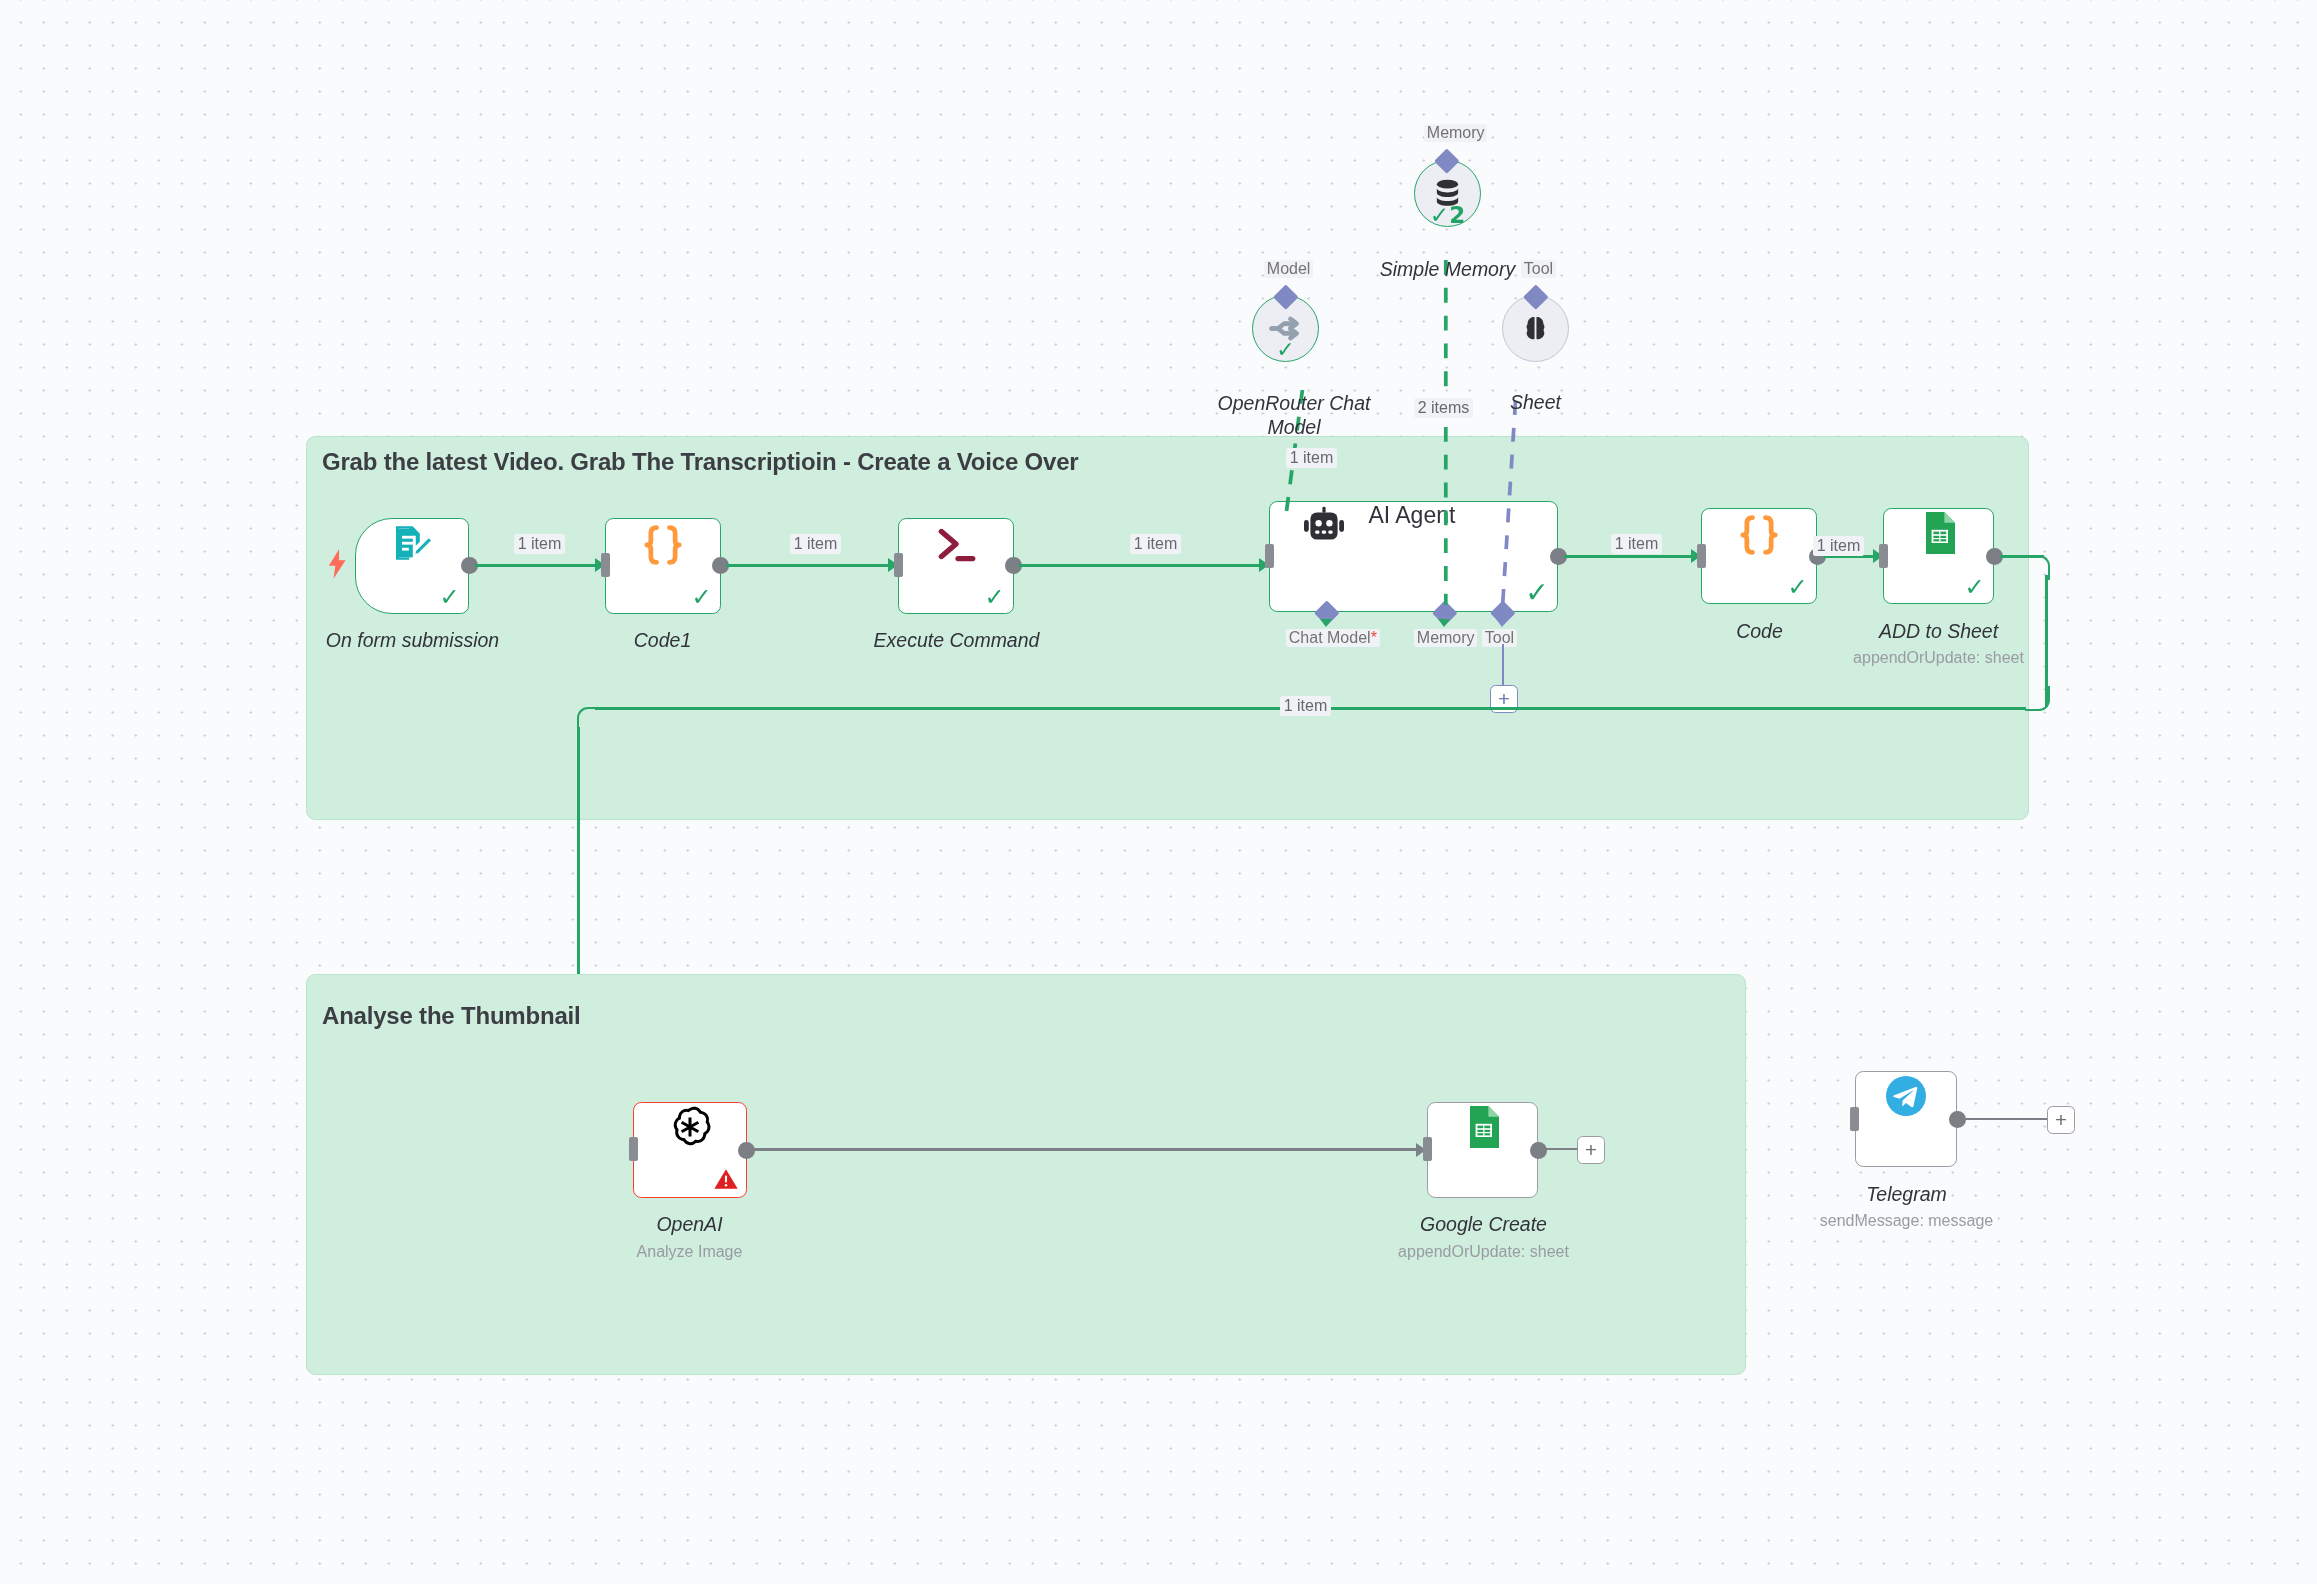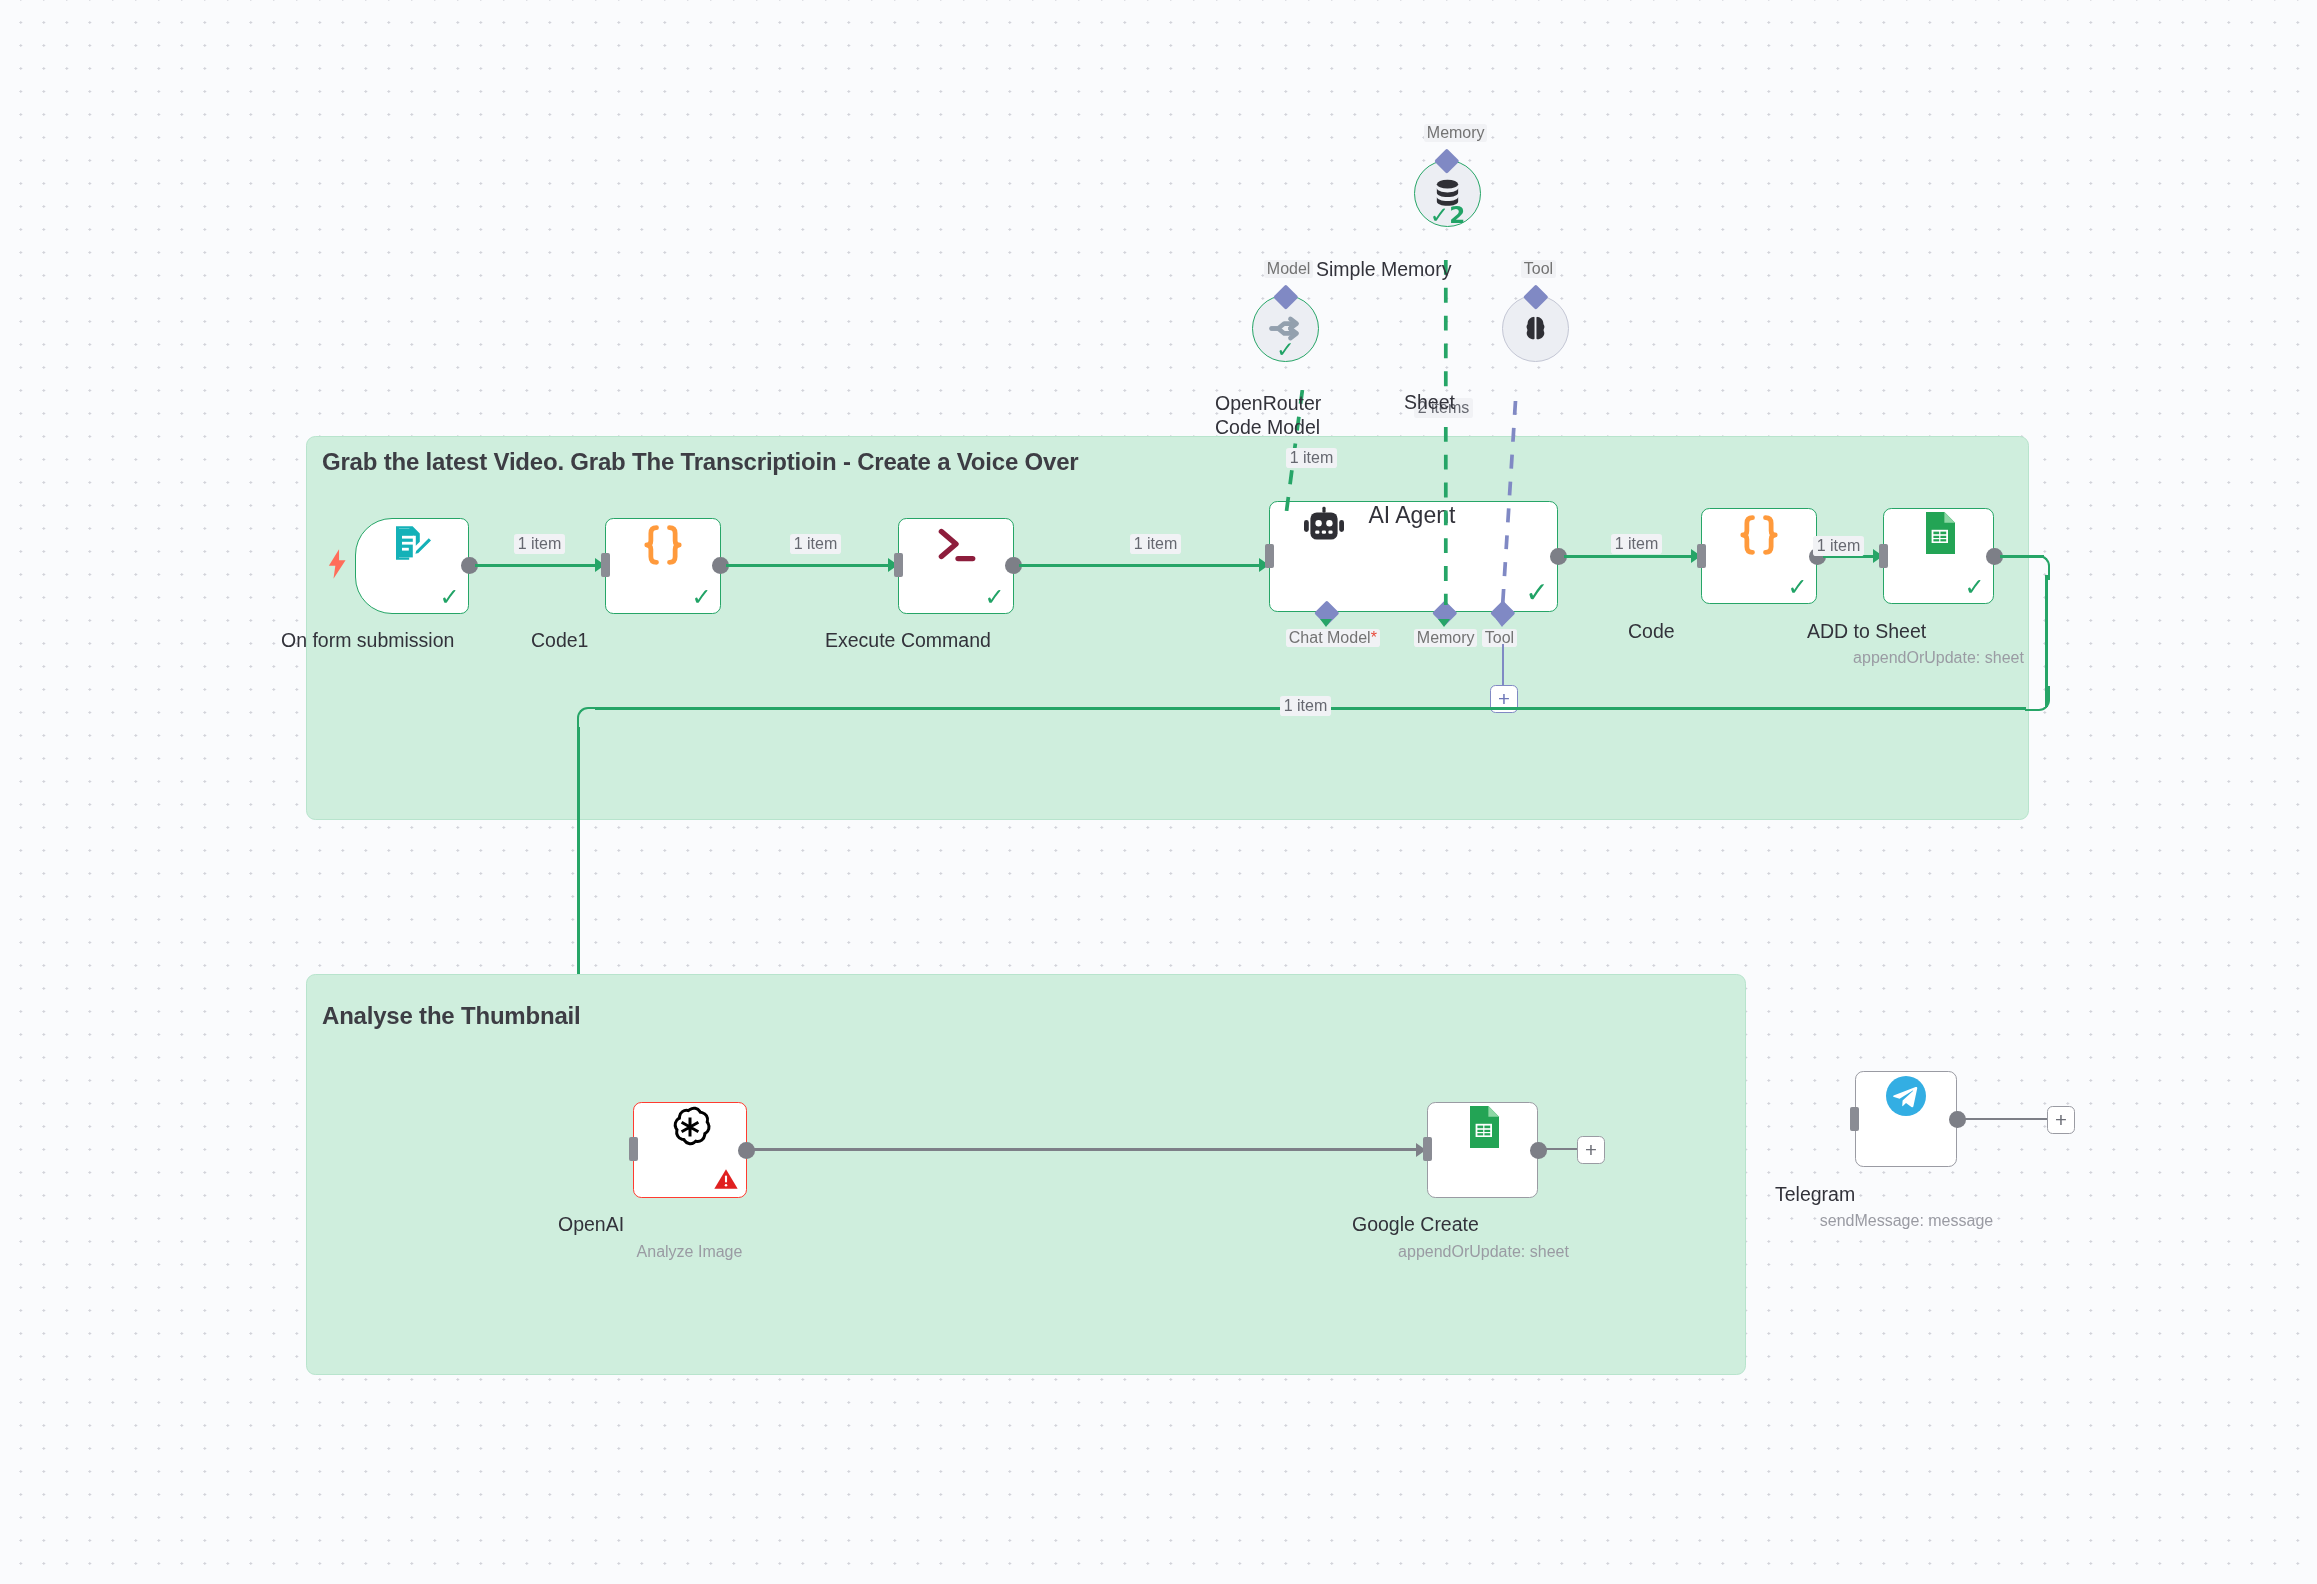--- a/index.html
+++ b/index.html
@@ -41,24 +41,25 @@
     box-sizing:border-box;
     display:flex;align-items:flex-start;justify-content:center;
   }
   .node.trigger{border-top-left-radius:37px;border-bottom-left-radius:37px;}
   .node.grey{border-color:#9a9ba3;}
   .node.red{border-color:#ff3b30;}
   .node.wide{justify-content:flex-start;}
   .node-icon{display:flex;align-items:center;justify-content:center;}
   .node-title{
     position:absolute;
-    text-align:left;
+    text-align:center;
     font-size:19.5px;
     color:#32323a;
     white-space:nowrap;
+    font-style:italic;
   }
   .node-sub{
     position:absolute;
     text-align:center;
     font-size:16px;
     color:#9a9ba3;
     white-space:nowrap;
   }
   .agent-label{
     font-size:23px;color:#32323a;margin-left:20.4px;
@@ -312,21 +313,21 @@
       <path d="M3 12h4.2l4-3.2h4.4"></path>
       <path d="M3 12h4.2l4 3.2h4.4"></path>
       <path d="M15.2 5.8l4 3-4 3"></path>
       <path d="M15.2 12.2l4 3-4 3"></path>
     </svg>
   </span>
   <span style="position:absolute;bottom:-0.9px;left:50%;transform:translateX(-50%);color:#21a366;font-size:22px;font-weight:bold;font-family:'DejaVu Sans',sans-serif;">✓</span>
 </div>
 <div class="diamond" style="left:1277px;top:288px;"></div>
 <div class="port-label" style="left:1264px;top:260px;">Model</div>
-<div class="node-title" style="left:1215px;top:391px;width:158px;white-space:normal;line-height:1.25;">OpenRouter Code Model</div>
+<div class="node-title" style="left:1215px;top:391px;width:158px;white-space:normal;line-height:1.25;">OpenRouter Chat Model</div>
 
 <div class="dashline" style="left:1495px;top:401px;">
   <svg width="28" height="206" viewBox="0 0 30 222">
       <line x1="22" y1="0" x2="8" y2="222" stroke="#8089c4" stroke-width="4" stroke-dasharray="15 14"></line>
     </svg>
 </div>
 <div class="circle-node grey" style="left:1502px;top:295px;">
   <span class="node-icon">
     <svg width="33" height="33" viewBox="0 0 24 24" fill="#2f2f35">
       <path d="M11.3 3.4c-2.8 0-5 2.2-5 4.7 0 1-.8 1.4-.8 2.6 0 1 .6 1.5.6 2.4 0 1-.5 1.3-.5 2.3 0 2.4 2.3 4.4 5 4.4.3 0 .7-.2.7-.6V4c0-.4-.3-.6-.7-.6z"></path>

